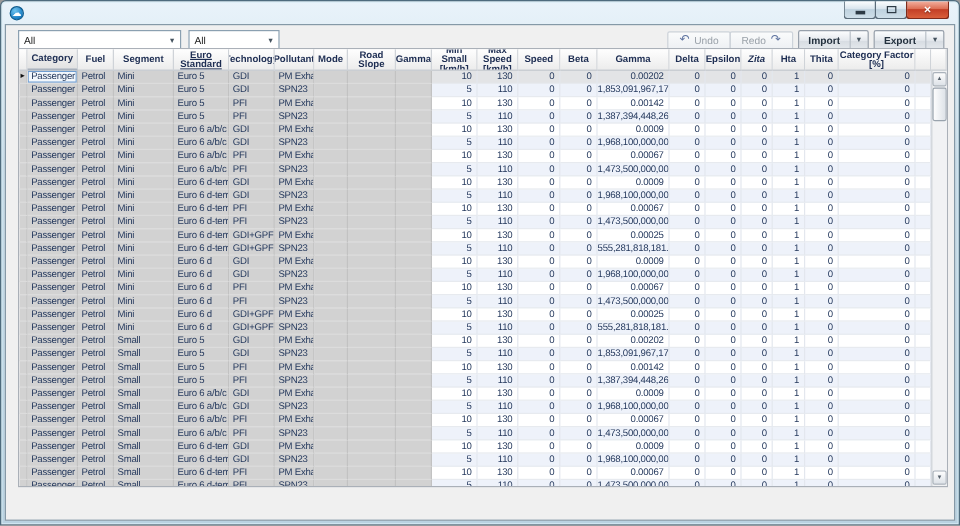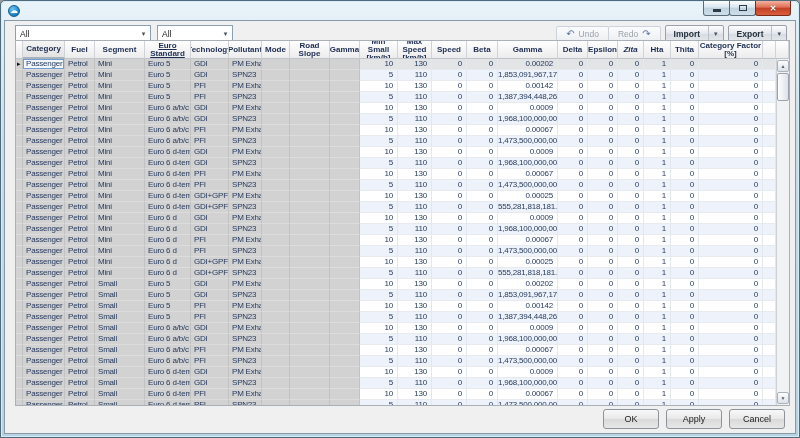--- a/index.html
+++ b/index.html
@@ -939,20 +939,15 @@
         <div class="sbtn up">
             <span>▲</span>
           </div>
         <div class="sthumb"></div>
         <div class="sbtn down">
             <span>▼</span>
           </div>
       </div>
     </div>
 
-    <div class="footer">
-      <div class="dlg-btn">OK</div>
-      <div class="dlg-btn">Apply</div>
-      <div class="dlg-btn">Cancel</div>
-    </div>
 
   </div>
 </div>
 
 </body></html>

